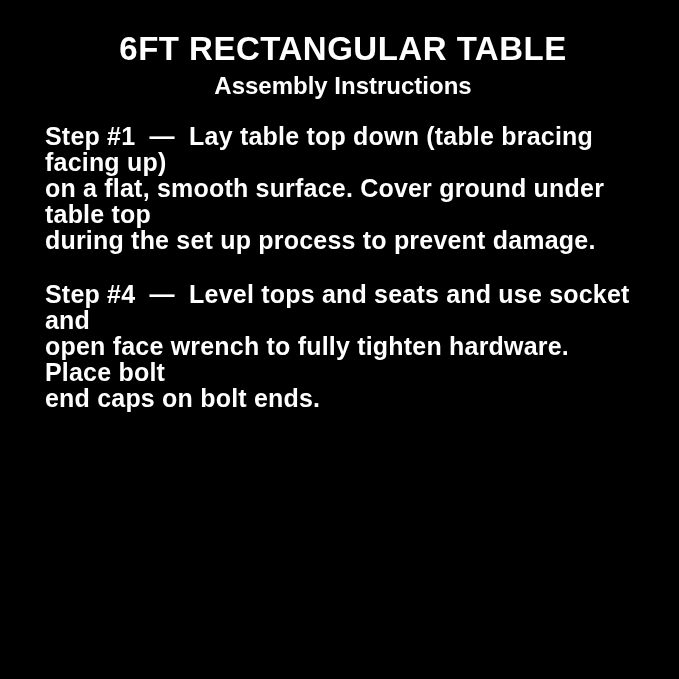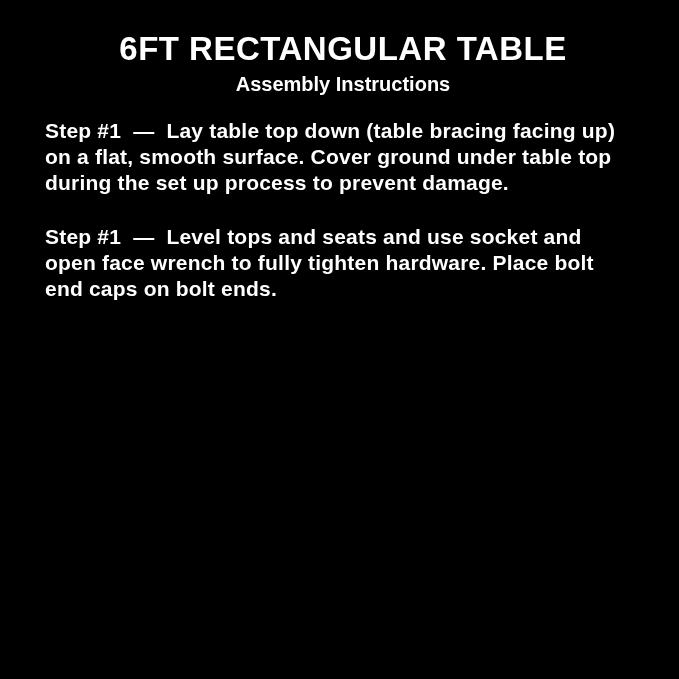--- a/index.html
+++ b/index.html
@@ -24,45 +24,45 @@
     margin-bottom: 22px;
   }
   .title {
     font-size: 33px;
     line-height: 1.15;
     margin: 0;
     letter-spacing: 0.5px;
     font-weight: 700;
   }
   .subtitle {
-    font-size: 20px;
+    font-size: 24px;
     line-height: 1.2;
     margin: 4px 0 0 0;
     font-weight: 700;
   }
   .steps {
     max-width: 600px;
   }
   .step {
-    font-size: 21px;
+    font-size: 25px;
     line-height: 26px;
     margin: 0 0 28px 0;
     white-space: pre-wrap;
     letter-spacing: 0.2px;
   }
 </style>
 </head>
 <body>
 
 <div class="card">
   <div class="header">
     <h1 class="title">6FT RECTANGULAR TABLE</h1>
     <h2 class="subtitle">Assembly Instructions</h2>
   </div>
   <div class="steps">
     <p class="step">Step #1  —  Lay table top down (table bracing facing up)
 on a flat, smooth surface. Cover ground under table top
 during the set up process to prevent damage.</p>
-    <p class="step">Step #1  —  Level tops and seats and use socket and
+    <p class="step">Step #4  —  Level tops and seats and use socket and
 open face wrench to fully tighten hardware. Place bolt
 end caps on bolt ends.</p>
   </div>
 </div>
 
 </body></html>

